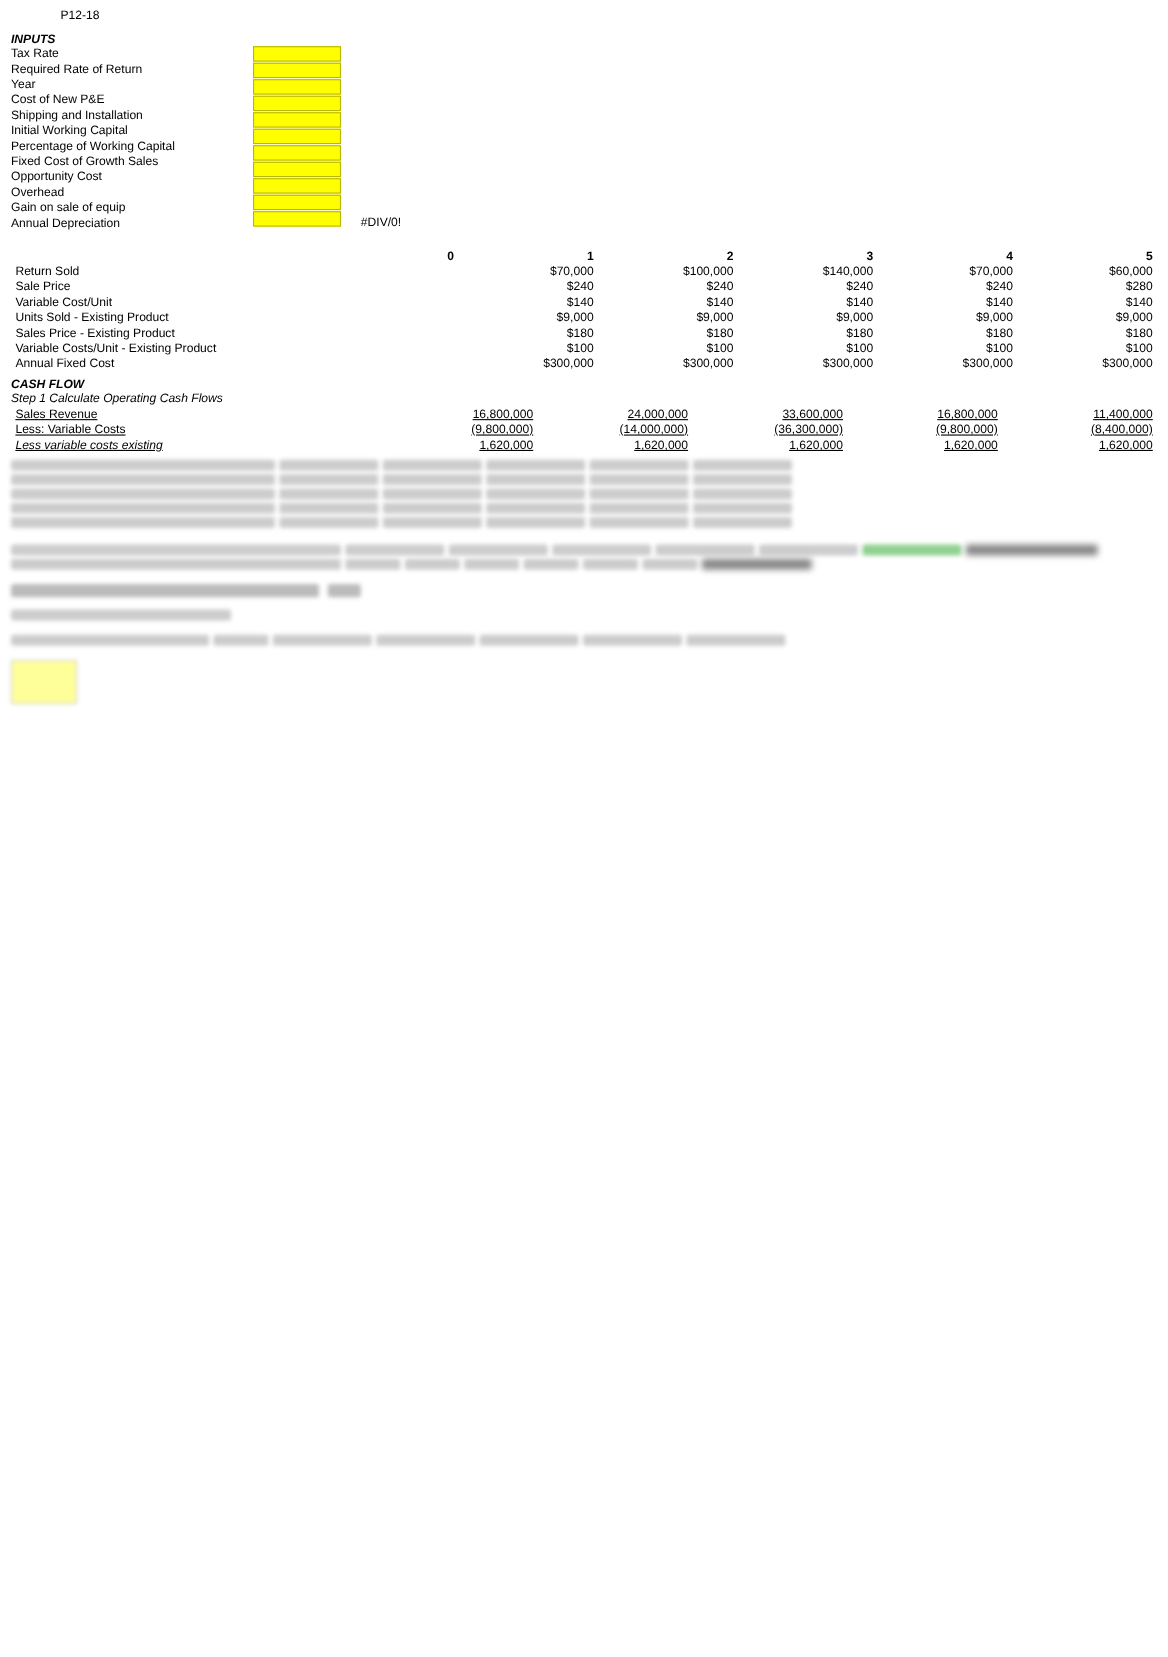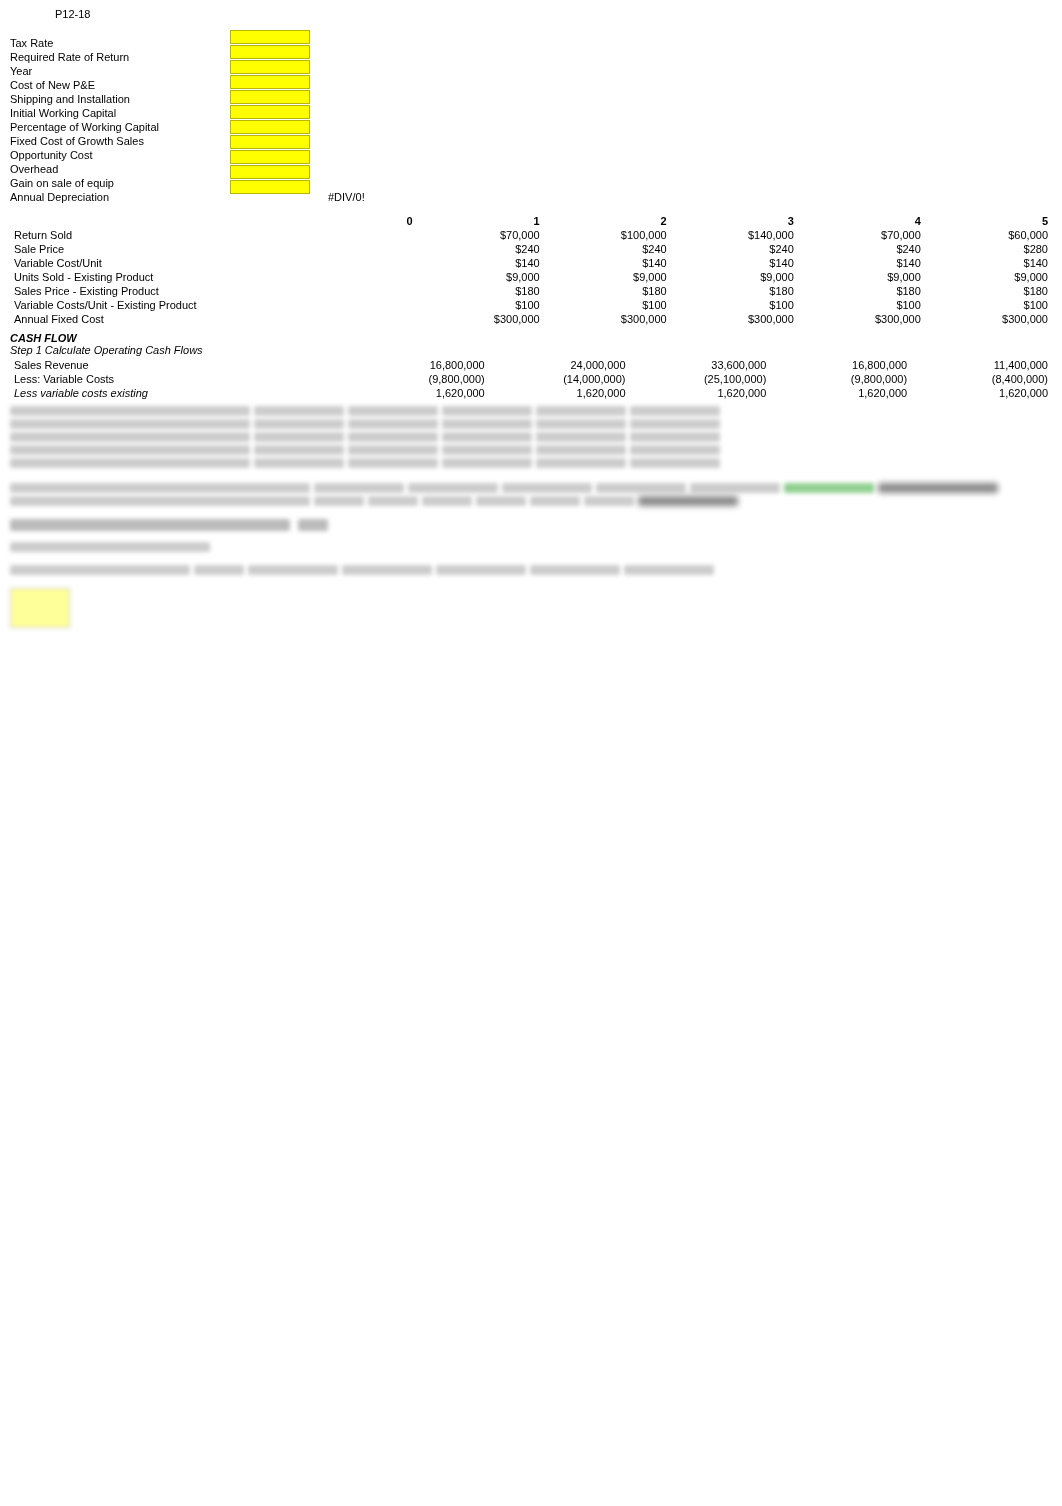--- a/index.html
+++ b/index.html
@@ -43,21 +43,21 @@
     }
     .italic { font-style: italic; }
     .row-label {
       height: 14px;
       line-height: 14px;
       white-space: nowrap;
     }
     .inputs-wrapper {
       display: flex;
       flex-direction: row;
-      align-items: center;
+      align-items: flex-start;
       margin-bottom: 4px;
     }
     .label-list {
       width: 220px;
     }
     .label-list div {
       height: 14px;
       line-height: 14px;
     }
     .yellow-input-col {
@@ -80,20 +80,21 @@
       margin-top: 6px;
     }
     .cf-table {
       border-collapse: collapse;
       width: 100%;
     }
     .cf-table td {
       padding: 1px 4px;
       font-size: 11px;
       white-space: nowrap;
+      text-decoration: underline;
     }
     .cf-table .lbl {
       width: 240px;
     }
     .cf-table .num {
       text-align: right;
       width: 100px;
     }
     .blurred-section {
       margin-top: 4px;
@@ -144,20 +145,21 @@
       font-weight: bold;
       font-style: italic;
     }
   </style>
 </head>
 <body>
 
 <div class="page-title">P12-18</div>
 
 <div>
+  <div class="section-header">INPUTS</div>
 
   <div class="inputs-wrapper">
 
     <div class="label-list">
       <div class="row-label">Tax Rate</div>
       <div class="row-label">Required Rate of Return</div>
       <div class="row-label">Year</div>
       <div class="row-label">Cost of New P&amp;E</div>
       <div class="row-label">Shipping and Installation</div>
       <div class="row-label">Initial Working Capital</div>
@@ -280,21 +282,21 @@
         <td class="num">16,800,000</td>
         <td class="num">24,000,000</td>
         <td class="num">33,600,000</td>
         <td class="num">16,800,000</td>
         <td class="num">11,400,000</td>
       </tr>
       <tr>
         <td class="lbl">Less: Variable Costs</td>
         <td class="num">(9,800,000)</td>
         <td class="num">(14,000,000)</td>
-        <td class="num">(25,100,000)</td>
+        <td class="num">(36,300,000)</td>
         <td class="num">(9,800,000)</td>
         <td class="num">(8,400,000)</td>
       </tr>
       <tr>
         <td class="lbl italic">Less variable costs existing</td>
         <td class="num">1,620,000</td>
         <td class="num">1,620,000</td>
         <td class="num">1,620,000</td>
         <td class="num">1,620,000</td>
         <td class="num">1,620,000</td>

